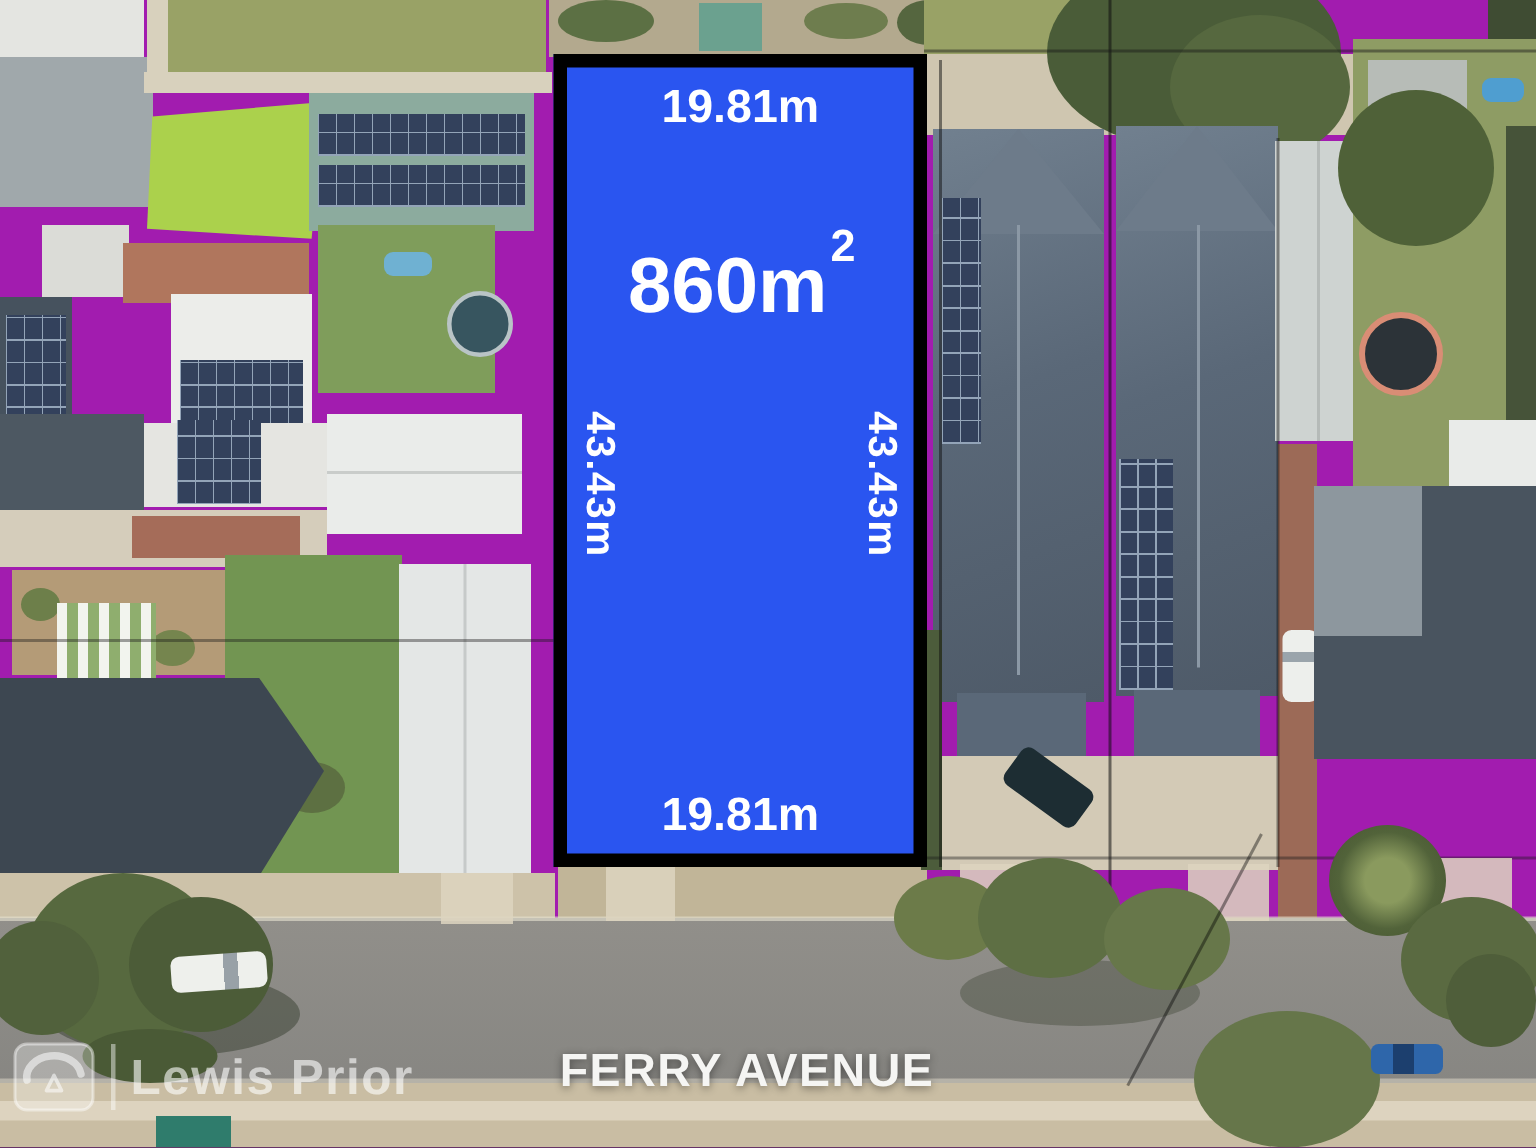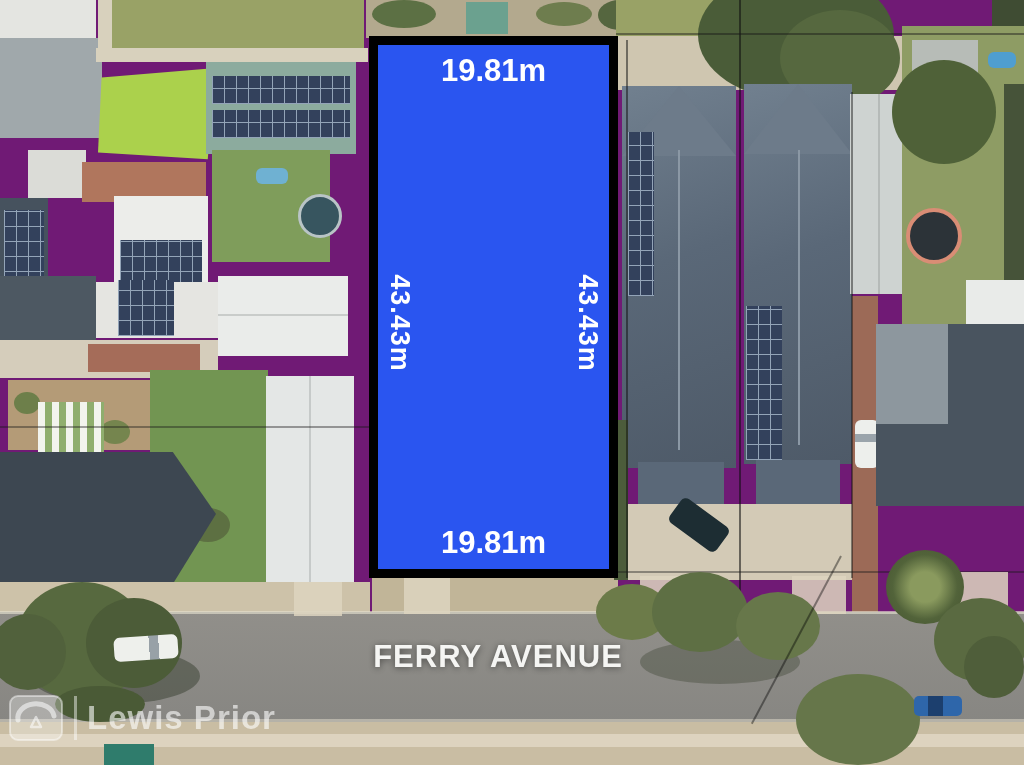--- a/index.html
+++ b/index.html
@@ -1,18 +1,18 @@
 <!DOCTYPE html>
 <html style="--parcel_fill: #2a55f0; --parcel_border: #000000; --label_text: #ffffff; --street_text: #f5f5f3;"><head>
 <meta charset="utf-8">
 <style>
   html,body{margin:0;padding:0;background:#222;}
   #stage{
     position:relative;width:1024px;height:765px;overflow:hidden;
-    background:#701a75;font-family:"Liberation Sans",sans-serif;
+    background:#a21caf;font-family:"Liberation Sans",sans-serif;
   }
   .s{position:absolute;display:block;}
   .rnd{border-radius:50%;}
   
   #white-block-tl{left:0;top:0;width:96px;height:44px;background:#e4e5e1;}
   #roof-tl{left:0;top:38px;width:102px;height:100px;background:#a0a8ab;}
   #grass-field-tl{left:112px;top:0;width:252px;height:52px;background:#99a266;}
   #path-tl{left:96px;top:48px;width:272px;height:14px;background:#d8d1bd;}
   #path-tl-left{left:98px;top:0;width:14px;height:56px;background:#d8d1bd;}
   #shade-sail{left:98px;top:68px;width:118px;height:96px;background:#abd14c;
@@ -142,21 +142,21 @@
   .dim{position:absolute;color:var(--label_text,#fff);font-weight:700;white-space:nowrap;}
   #dim-top{top:8px;left:0;right:0;text-align:center;font-size:31px;}
   #dim-bottom{bottom:8px;left:0;right:0;text-align:center;font-size:31px;}
   #dim-left{left:6px;top:53%;transform:translateY(-50%);writing-mode:vertical-rl;font-size:27px;letter-spacing:1px;}
   #dim-right{right:6px;top:53%;transform:translateY(-50%);writing-mode:vertical-rl;font-size:27px;letter-spacing:1px;}
   #area-wrap{position:absolute;top:120px;left:0;right:0;text-align:center;color:#fff;font-weight:700;font-size:52px;line-height:1;}
   #area-wrap sup{font-size:30px;position:relative;top:-16px;left:2px;font-weight:700;}
   #area-note{position:absolute;top:184px;left:0;right:0;text-align:center;color:#fff;font-weight:700;font-size:21px;}
   
   #street-name{
-    position:absolute;left:352px;top:639px;width:292px;text-align:center;
+    position:absolute;left:352px;top:696px;width:292px;text-align:center;
     color:var(--street_text,#f5f5f3);font-size:31px;font-weight:700;letter-spacing:1px;
     text-shadow:0 1px 6px rgba(0,0,0,.45);white-space:nowrap;
   }
   
   #watermark{position:absolute;left:8px;top:694px;display:flex;align-items:center;gap:10px;font-weight:bold;}
   #wm-divider{width:3px;height:44px;background:rgba(255,255,255,.45);}
   #wm-text{font-size:33px;color:rgba(255,255,255,.6);letter-spacing:1px;white-space:nowrap;}
 </style>
 </head>
 <body>
@@ -268,20 +268,21 @@
   <i class="s rnd" id="tree-br1"></i>
   <i class="s rnd" id="tree-br2"></i>
   <i class="s rnd" id="tree-br3"></i>
   <i class="s rnd" id="tree-wm"></i>
   <i class="s" id="teal-shed-bot"></i>
   <i class="s" id="blue-car"></i>
   <i class="s" id="wire-diag"></i>
 
   <div class="s" id="parcel">
     <div class="dim" id="dim-top">19.81m</div>
+    <div id="area-wrap"><span>860m</span><sup>2</sup></div>
     <div class="dim" id="dim-left">43.43m</div>
     <div class="dim" id="dim-right">43.43m</div>
     <div class="dim" id="dim-bottom">19.81m</div>
   </div>
 
   <div id="street-name">FERRY AVENUE</div>
 
   <div id="watermark">
     <svg width="56" height="48" viewBox="0 0 56 48">
       <rect x="2" y="2" width="52" height="44" rx="8" fill="rgba(255,255,255,0.3)" stroke="rgba(255,255,255,0.45)" stroke-width="2"></rect>

